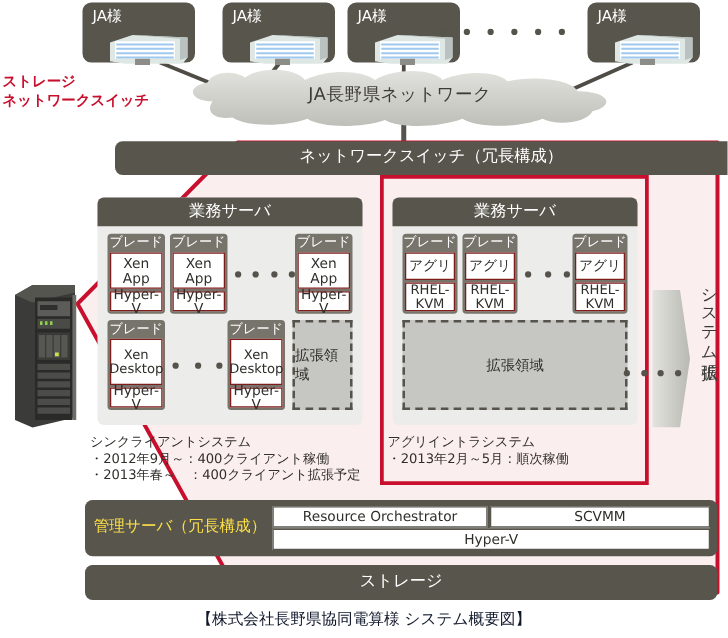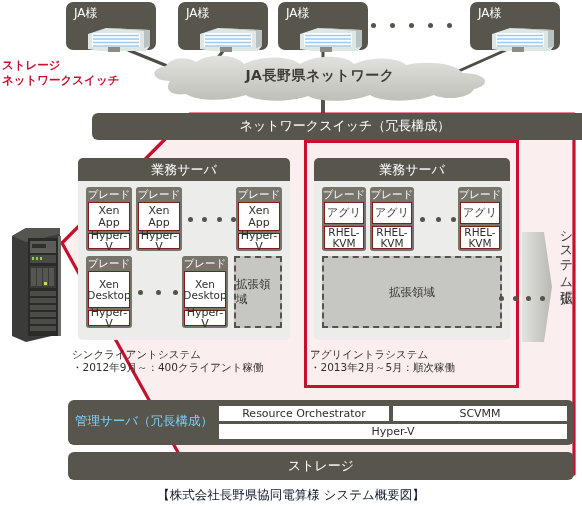--- a/index.html
+++ b/index.html
@@ -29,21 +29,21 @@
   .dots-top{
     position:absolute;top:20px;left:352px;width:100px;height:10px;
     display:flex;justify-content:space-between;align-items:center;
   }
   .dots-top i{display:block;width:5px;height:5px;border-radius:50%;background:#55534b;}
 
   
   .cloud-wrap{position:absolute;left:140px;top:55px;width:360px;height:48px;}
   .cloud-text{
     position:absolute;left:0;top:12px;width:360px;text-align:center;
-    font-size:14px;color:#3d3b36;letter-spacing:.5px;font-weight:bold;
+    font-size:14px;color:#3d3b36;letter-spacing:.5px;
   }
 
   
   .red-poly{position:absolute;left:0;top:100px;width:582px;height:388px;}
 
   .bar{
     background:#57554c;border-radius:6px;color:#fff;
     text-align:center;font-size:13px;line-height:26px;height:26px;
   }
   .bar-switch{position:absolute;left:68px;top:113px;width:506px;height:27px;margin-left:24px;}
@@ -83,21 +83,21 @@
     font-size:11.5px;color:#2f2e2a;
   }
 
   .cap{position:absolute;font-size:10.5px;color:#2f2e2a;line-height:13px;white-space:nowrap;}
 
   
   .mgmt{position:absolute;left:68px;top:400px;width:506px;height:45px;
         background:#57554c;border-radius:6px;}
   .mgmt-label{
     position:absolute;left:6px;top:13px;width:140px;text-align:center;
-    color:#7dd3fc;font-size:12.5px;white-space:nowrap;
+    color:#fde047;font-size:12.5px;white-space:nowrap;
   }
   .mgmt-cell{
     position:absolute;background:#fff;border:1px solid #57554c;box-sizing:border-box;
     font-size:11px;color:#2f2e2a;text-align:center;
     display:flex;align-items:center;justify-content:center;
   }
 
   
   .vert{
     position:absolute;left:554px;top:222px;width:20px;
@@ -318,20 +318,21 @@
       <div class="cell" style="height:16px;">Hyper-V</div>
     </div>
     <div class="ext" style="left:156px;top:98px;width:48px;height:72px;">
       <span>拡張領域</span>
     </div>
   </div>
 
   <div class="cap" style="left:72px;top:348px;">
     <div>シンクライアントシステム</div>
     <div>・2012年9月～：400クライアント稼働</div>
+    <div>・2013年春～　：400クライアント拡張予定</div>
   </div>
 
   <div class="grp" style="left:314px;top:158px;width:196px;height:182px;">
     <div class="grp-title">業務サーバ</div>
 
     <div class="blade" style="left:8px;top:29px;width:44px;height:64px;">
       <div class="blade-hd">ブレード</div>
       <div class="cell" style="height:22px;">アグリ</div>
       <div class="cell two" style="height:23px;">RHEL-KVM</div>
     </div>

